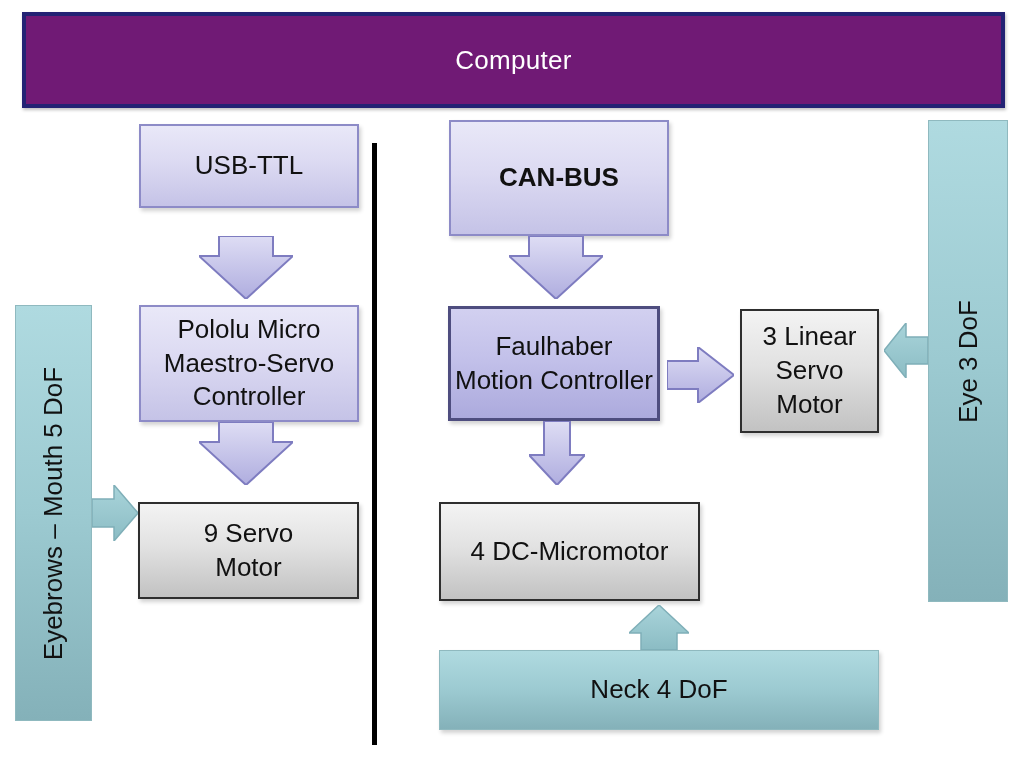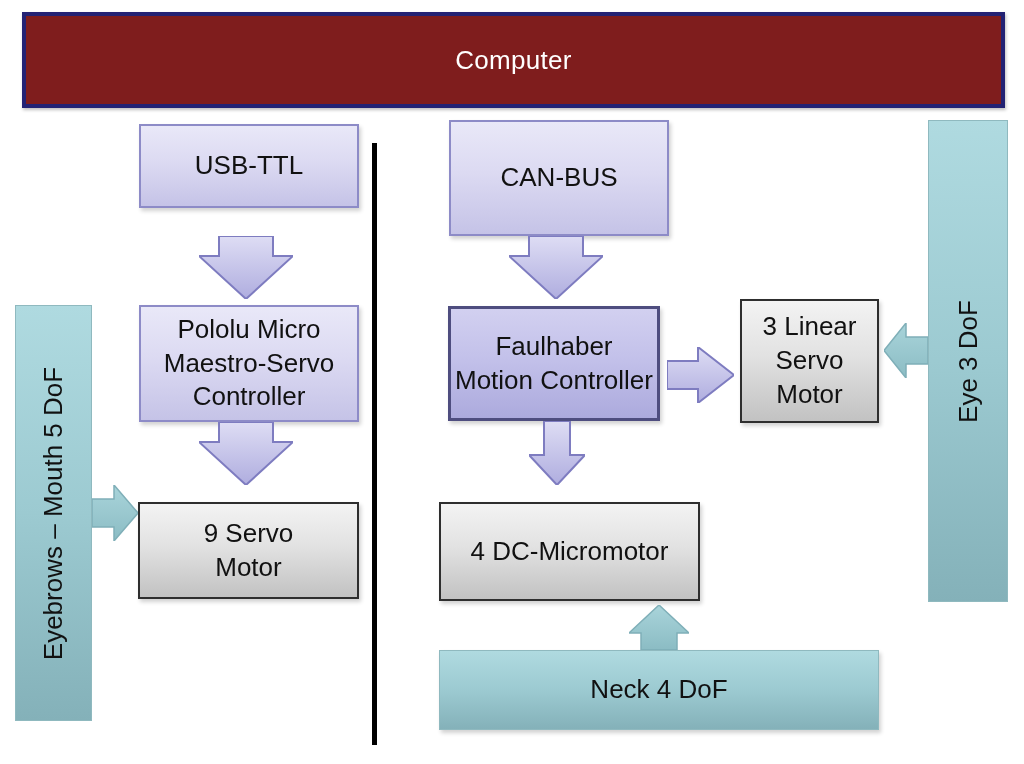--- a/index.html
+++ b/index.html
@@ -6,21 +6,21 @@
   body{
     width:1024px;height:764px;position:relative;background:#ffffff;
     font-family:"Liberation Sans","DejaVu Sans",sans-serif;color:#111;
     overflow:hidden;
   }
   .abs{position:absolute;box-sizing:border-box;}
 
   
   .banner{
     left:22px;top:12px;width:983px;height:96px;
-    background:#7f1d1d;border:4px solid #232274;
+    background:#701a75;border:4px solid #232274;
     display:flex;align-items:center;justify-content:center;
     box-shadow:1px 2px 3px rgba(0,0,0,0.25);
   }
   .banner-label{color:#ffffff;font-size:26px;letter-spacing:0.3px;}
 
   
   .node{
     display:flex;align-items:center;justify-content:center;text-align:center;
     font-size:26px;line-height:1.3;
     box-shadow:2px 3px 4px rgba(0,0,0,0.18);
@@ -39,25 +39,25 @@
     background:linear-gradient(to bottom,#F3F3F3 0%,#E2E2E2 45%,#C2C2C2 100%);
     border:2px solid #2E2E2E;
   }
   .teal{
     background:linear-gradient(to bottom,#AFDAE0 0%,#9CCAD1 50%,#84B1B9 100%);
     border:1px solid #8FB9BF;
   }
 
   
   .usb      {left:139px;top:124px;width:220px;height:84px;}
-  .canbus   {left:449px;top:120px;width:220px;height:116px;}
+  .canbus   {left:449px;top:120px;width:220px;height:116px;font-weight:bold;}
   .pololu   {left:139px;top:305px;width:220px;height:117px;}
   .faulhaber{left:448px;top:306px;width:212px;height:115px;}
   .servo5   {left:138px;top:502px;width:221px;height:97px;}
-  .linear3  {left:740px;top:299px;width:139px;height:124px;}
+  .linear3  {left:740px;top:309px;width:139px;height:124px;}
   .micro4   {left:439px;top:502px;width:261px;height:99px;text-align:center;}
   .neck     {left:439px;top:650px;width:440px;height:80px;}
 
   
   .vbar{display:flex;align-items:center;justify-content:center;}
   .eyebrows {left:15px;top:305px;width:77px;height:416px;}
   .eye      {left:928px;top:120px;width:80px;height:482px;}
   .vlabel{transform:rotate(-90deg);white-space:nowrap;font-size:26px;}
 
   

